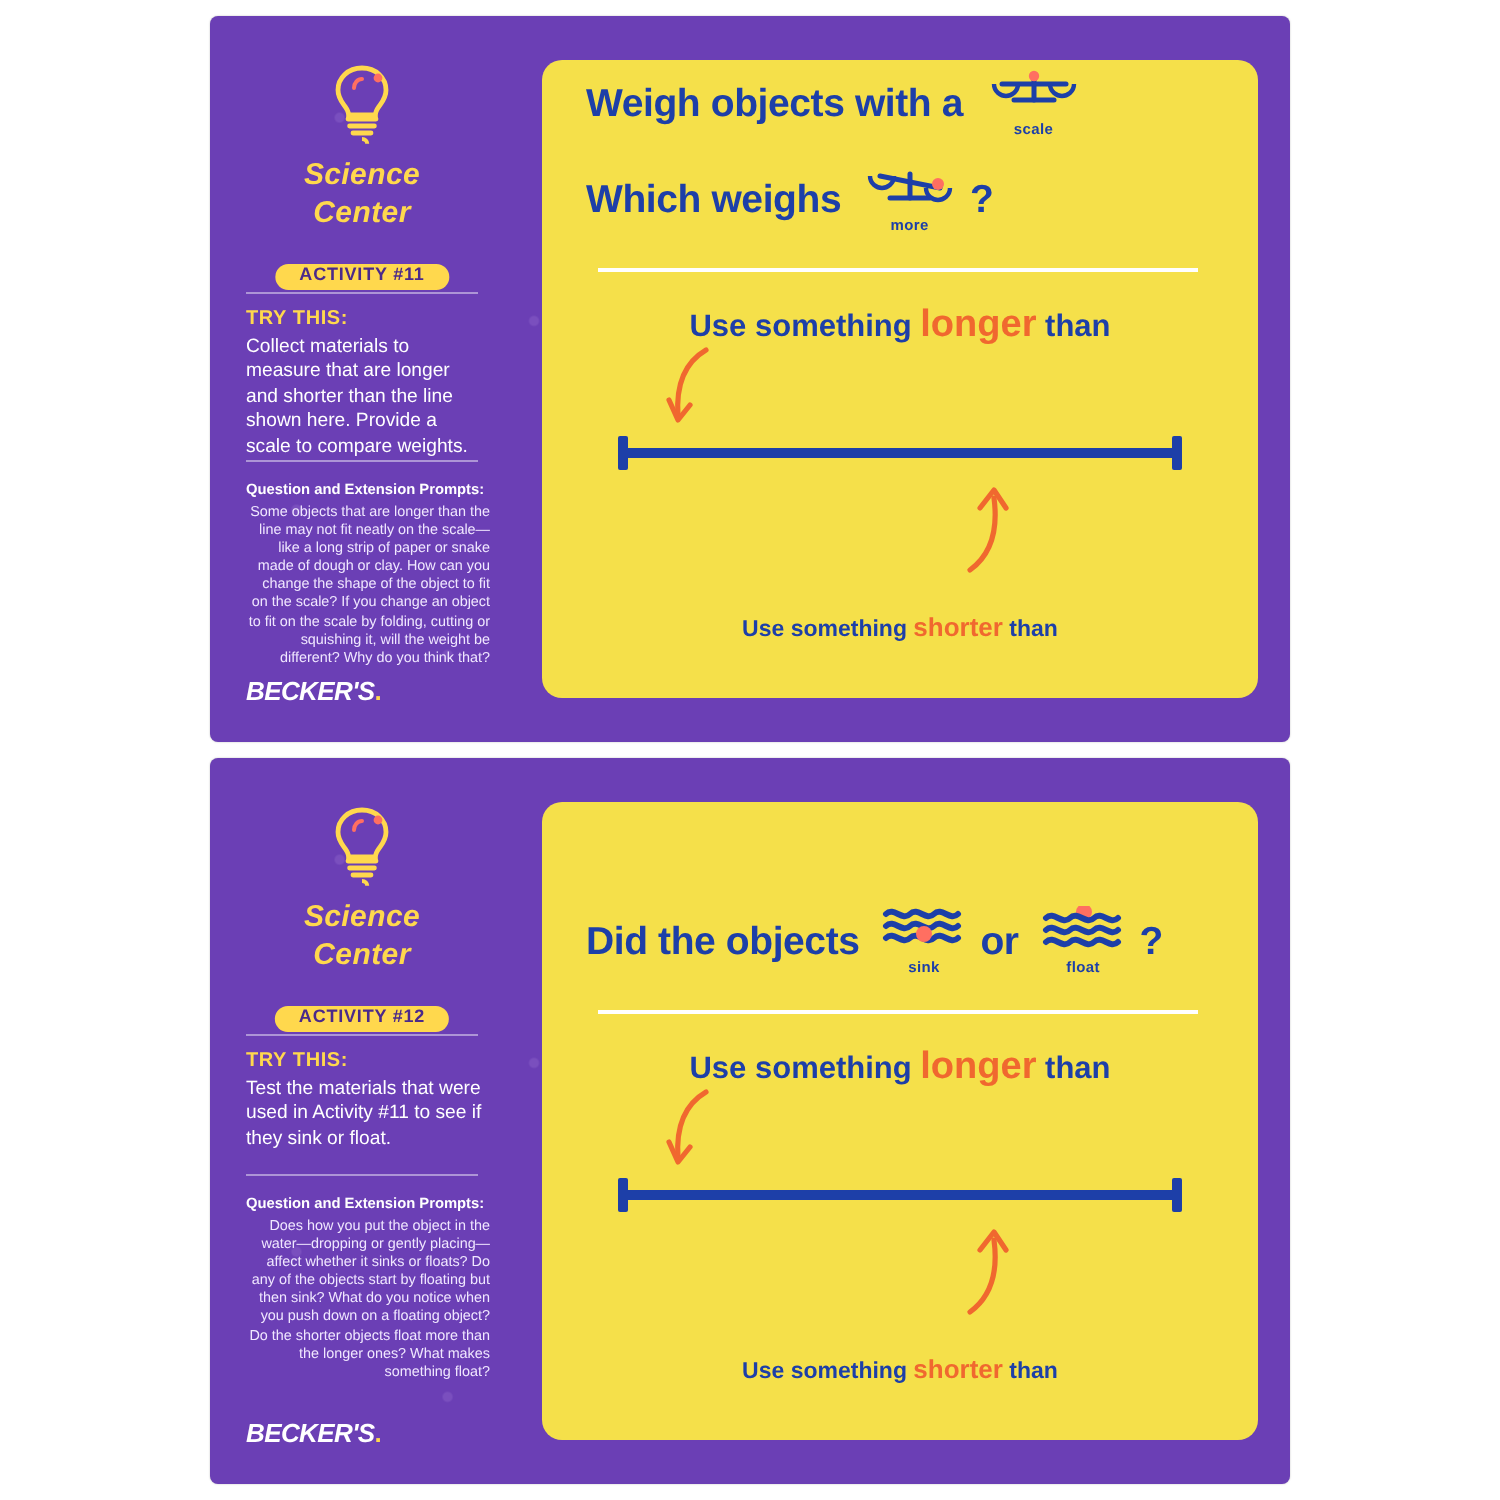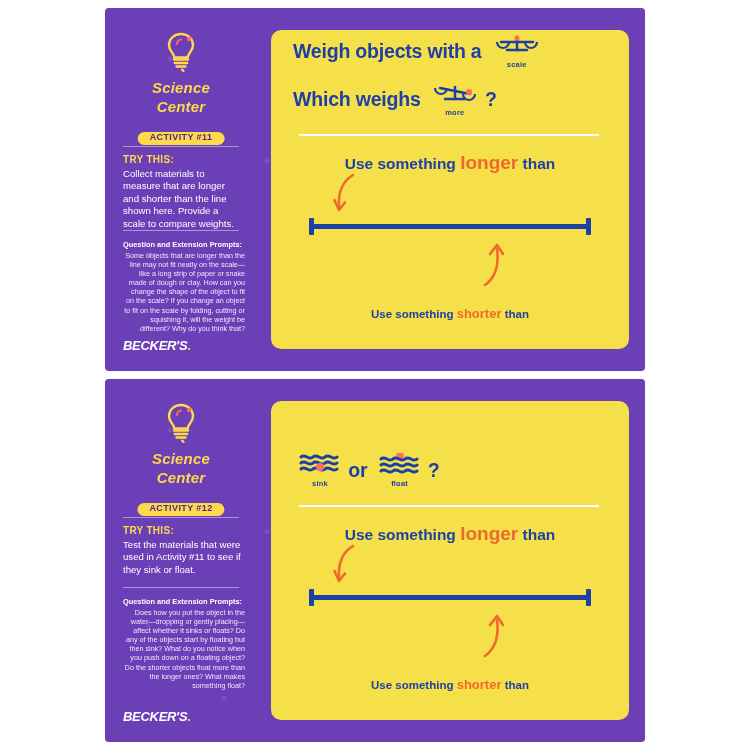--- a/index.html
+++ b/index.html
@@ -368,20 +368,21 @@
       <div class="try-text">Test the materials that were used in Activity #11 to see if they sink or float.</div>
       <div class="rule" style="top:208px"></div>
       <div class="prompt-label" style="top:218px">Question and Extension Prompts:</div>
       <div class="prompt-text" style="top:229px">Does how you put the object in the water—dropping or gently placing—affect whether it sinks or floats? Do any of the objects start by floating but then sink? What do you notice when you push down on a floating object? Do the shorter objects float more than the longer ones? What makes something float?</div>
       <div class="beckers"><span>BECKER'S</span><span class="dot">.</span></div>
     </div>
 
     <div class="yellow">
 
       <div class="q q2">
+        <span>Did the objects</span>
         <span class="inline-icon" style="width:46px;height:30px;margin-left:4px;">
           <svg width="42" height="22" viewBox="0 0 42 22" style="position:absolute;left:2px;top:-4px">
             <path d="M2 4c4-4 8 4 12 0s8 4 12 0 8 4 12 0" fill="none" stroke="#1d3fa8" stroke-width="3" stroke-linecap="round"></path>
             <path d="M2 10c4-4 8 4 12 0s8 4 12 0 8 4 12 0" fill="none" stroke="#1d3fa8" stroke-width="3" stroke-linecap="round"></path>
             <path d="M2 16c4-4 8 4 12 0s8 4 12 0 8 4 12 0" fill="none" stroke="#1d3fa8" stroke-width="3" stroke-linecap="round"></path>
             <circle cx="21" cy="14" r="4" fill="#ff6f61"></circle>
           </svg>
           <span class="icon-cap" style="bottom:-1px">sink</span>
         </span>
         <span>or</span>

